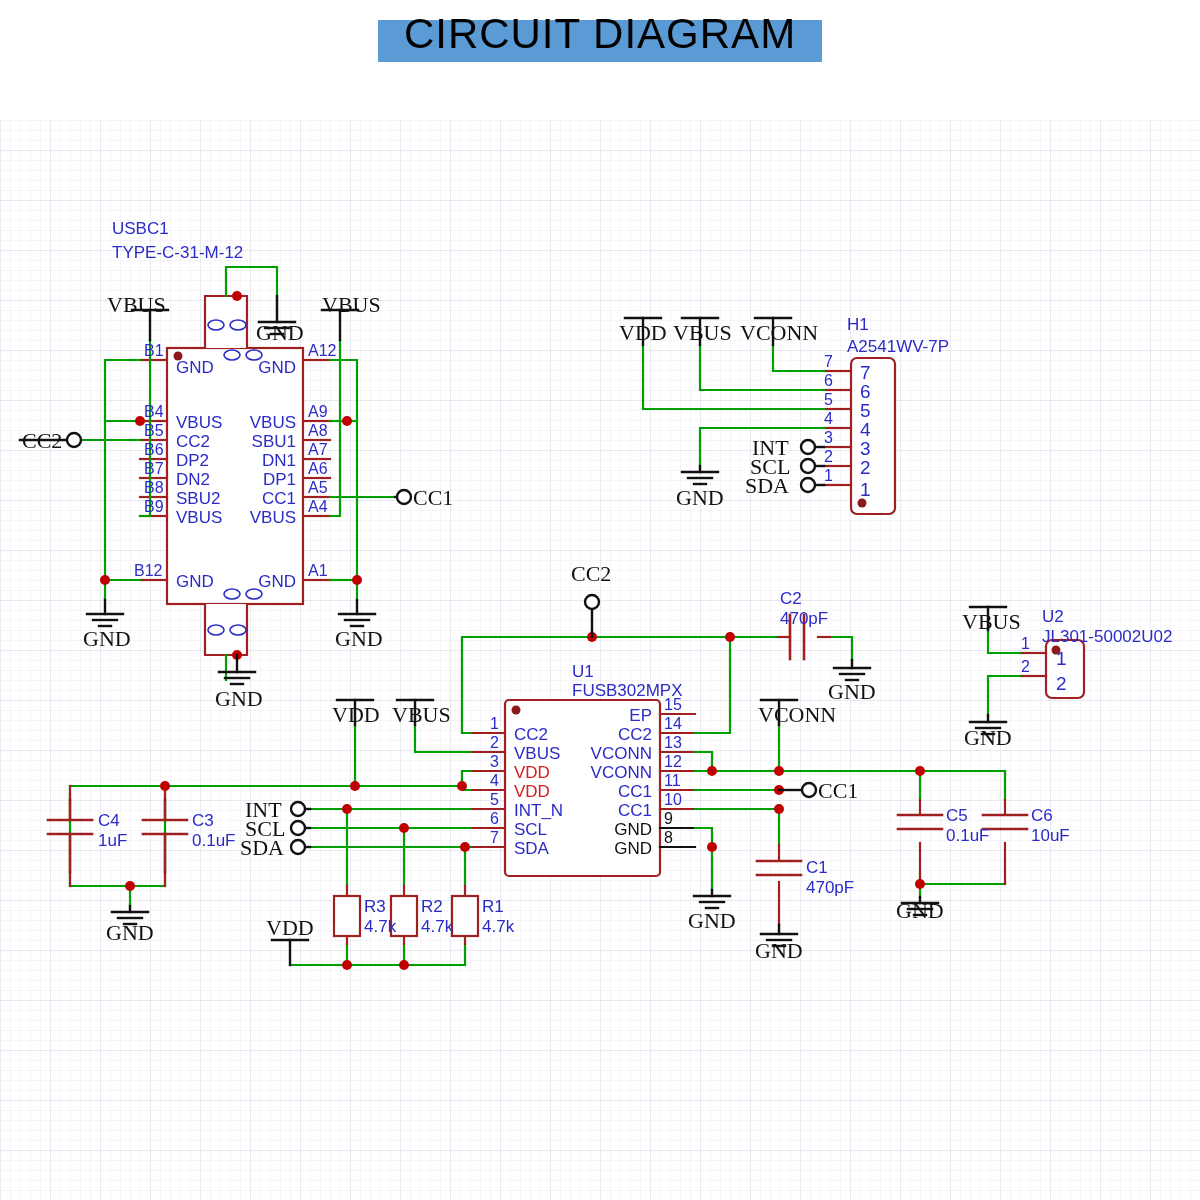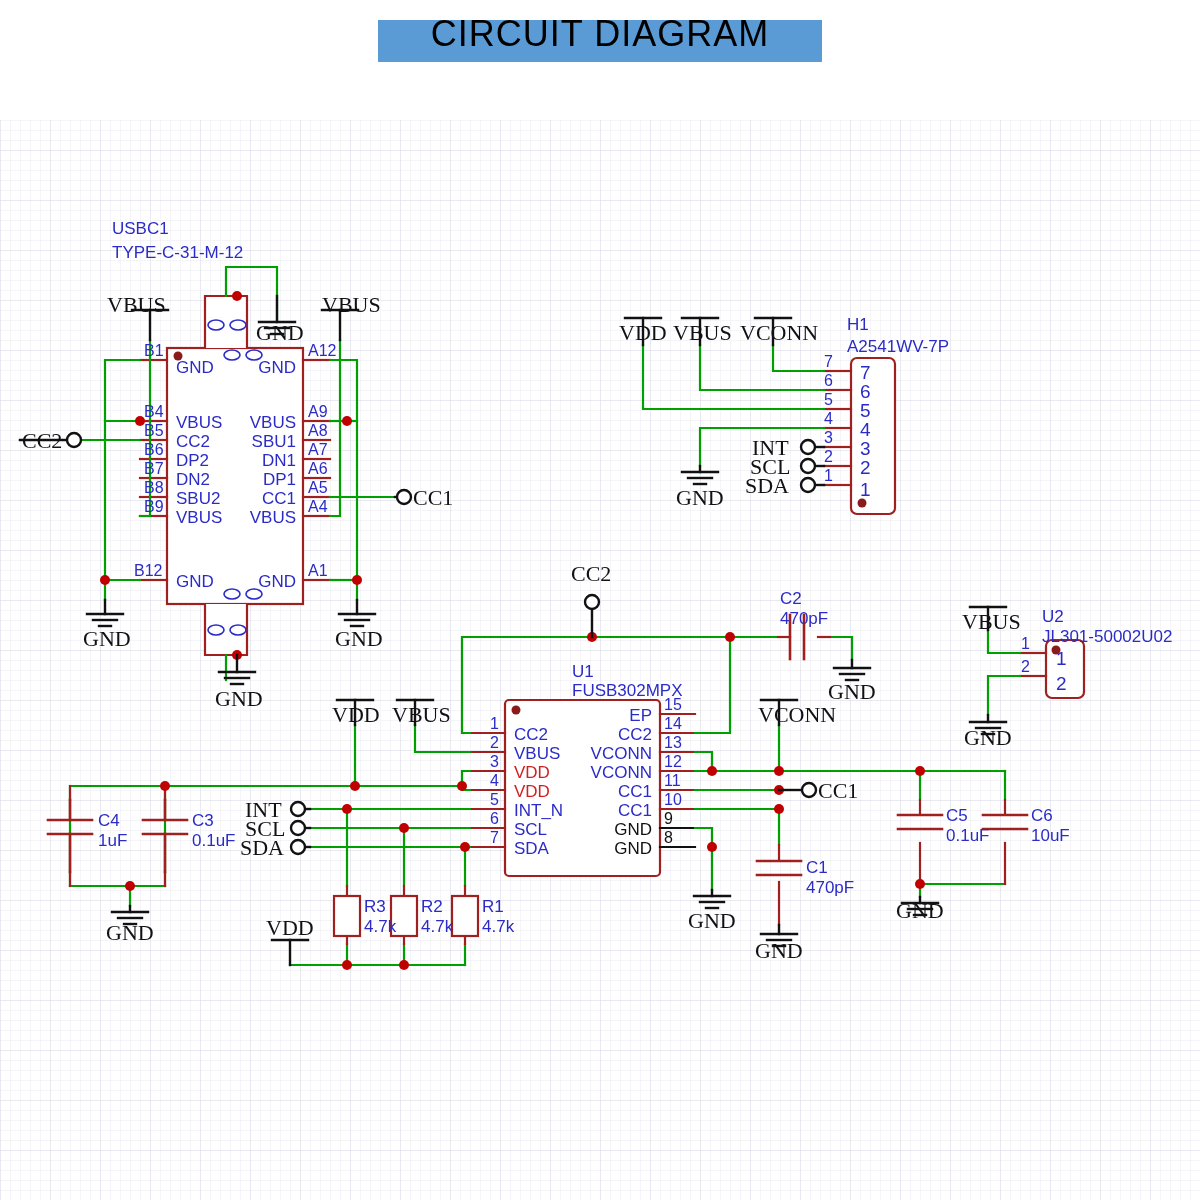--- a/index.html
+++ b/index.html
@@ -3,21 +3,21 @@
 <meta charset="utf-8">
 <style>
   html,body{margin:0;padding:0;background:#fff;}
   body{width:1200px;height:1200px;position:relative;
        font-family:"Liberation Sans",sans-serif;overflow:hidden;}
   #sheet{position:absolute;left:0;top:0;width:1200px;height:1200px;}
   .title-banner{position:absolute;left:378px;top:20px;width:444px;height:42px;
        background:#5b9bd5;}
   .title-text{position:absolute;left:0;top:0;width:1200px;height:68px;
        display:flex;align-items:center;justify-content:center;
-       font-family:"Liberation Sans",sans-serif;font-size:36px;color:#000;
+       font-family:"Liberation Sans",sans-serif;font-size:42px;color:#000;
        letter-spacing:1px;z-index:5;}
   svg{display:block;}
   text{font-family:"Liberation Sans",sans-serif;}
   .pinlbl{font-size:17px;fill:#2b2bc7;}
   .pinlbl-k{font-size:17px;fill:#111;}
   .pinlbl-r{font-size:17px;fill:#d02020;}
   .pinnum{font-size:16px;fill:#2b2bc7;}
   .pinnum-k{font-size:16px;fill:#111;}
   .refdes{font-size:17px;fill:#2b2bc7;}
   .netlbl{font-family:"Liberation Serif",serif;font-size:22px;fill:#111;}

